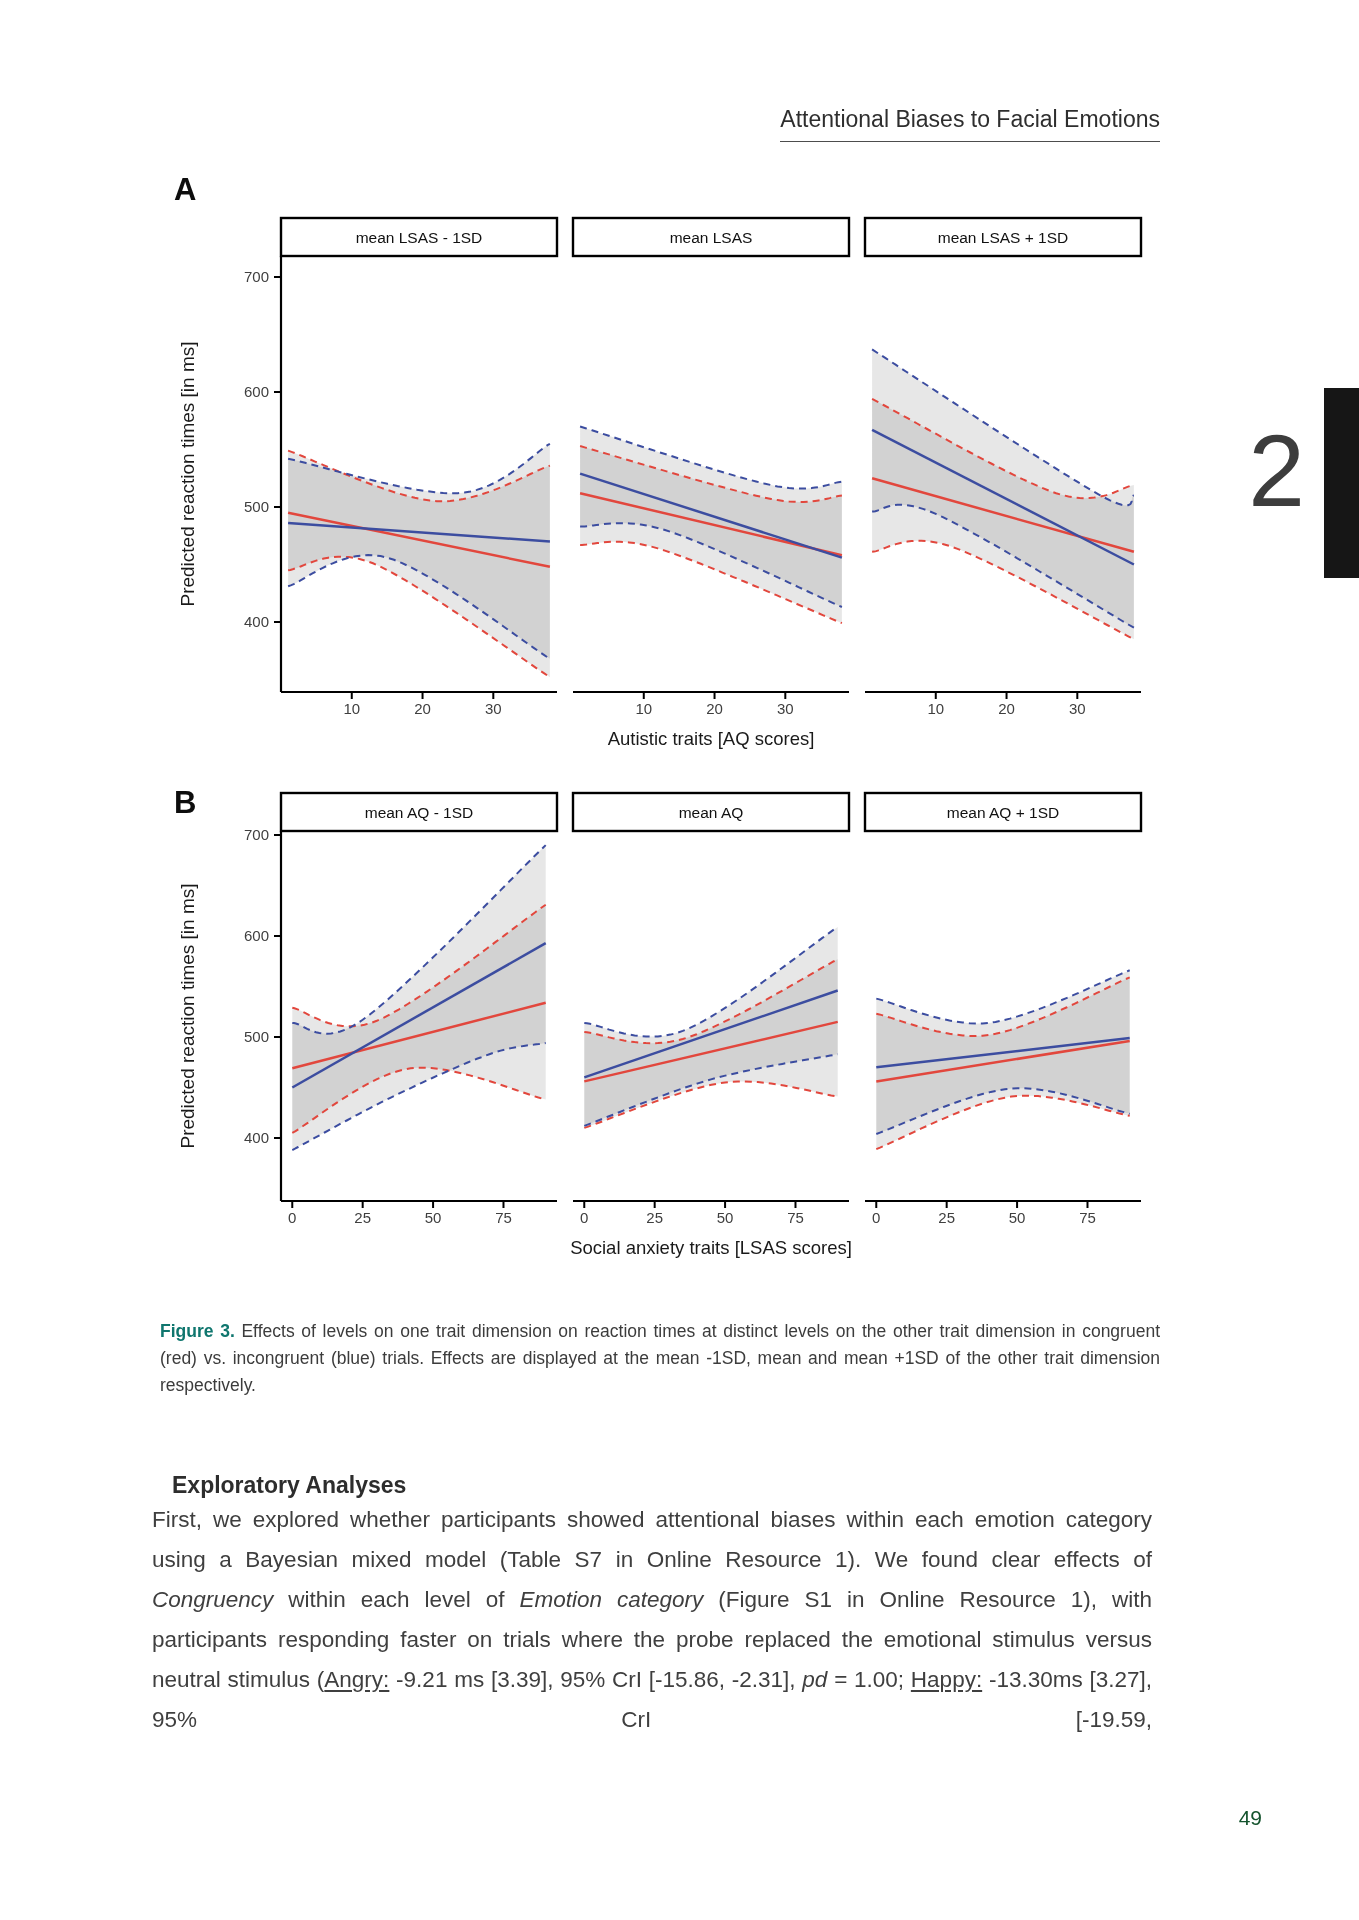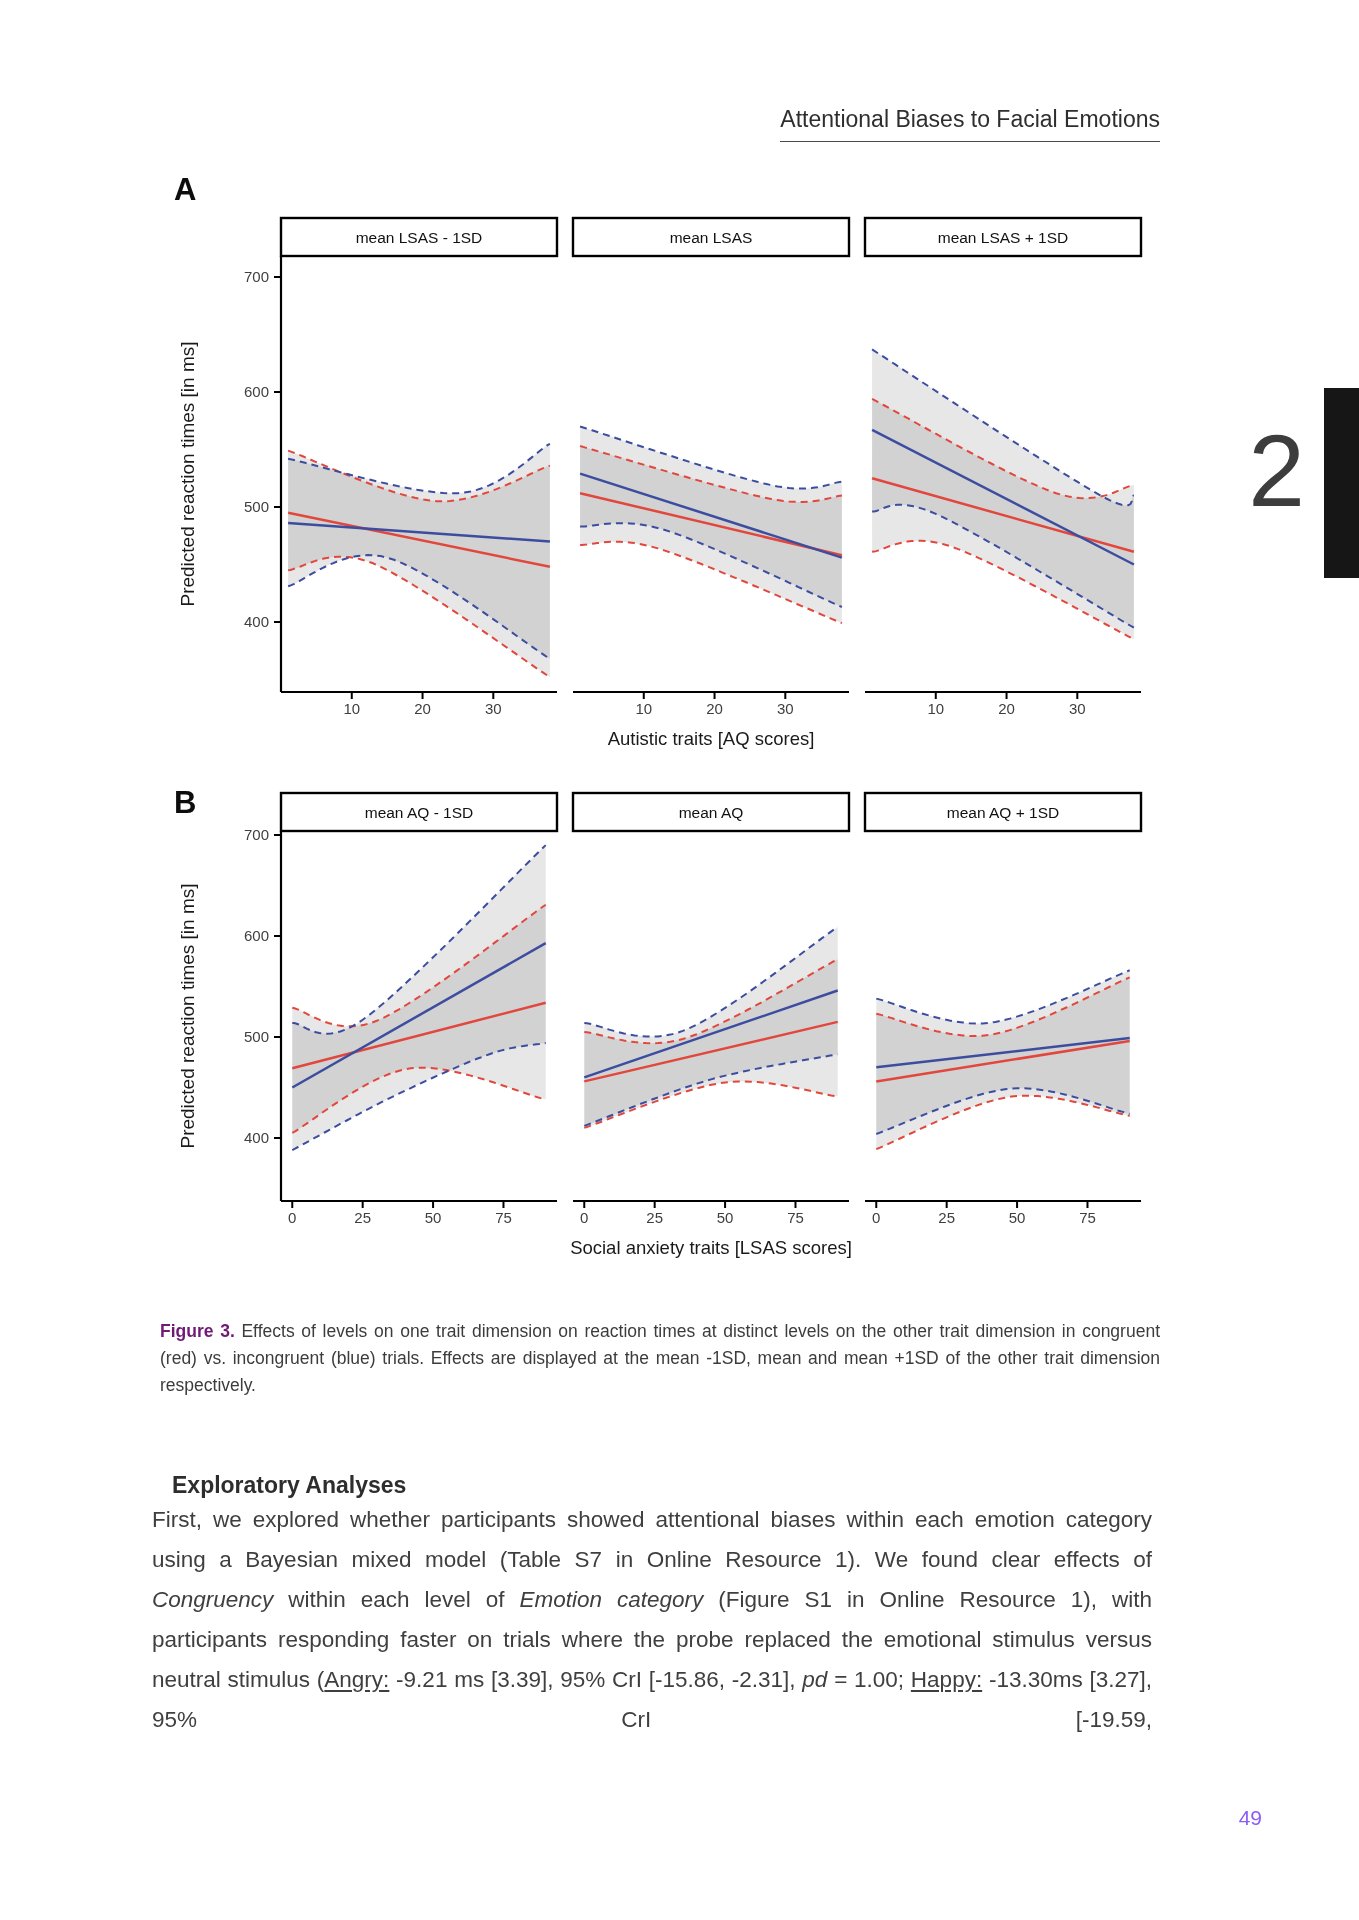--- a/index.html
+++ b/index.html
@@ -10,25 +10,25 @@
         border-bottom:1.8px solid #4d4d4d;}
   .chapter-tab{position:absolute;right:0;top:388px;width:35px;height:190px;background:#161616;}
   .chapter-num{position:absolute;right:54px;top:420px;font-size:102px;font-weight:200;
         color:#3d3d3d;line-height:1;}
   .figure{position:absolute;left:0;top:0;}
   .panel{position:absolute;left:160px;width:1000px;}
   .panel-letter{position:absolute;left:14px;font-size:31px;font-weight:700;color:#0d0d0d;}
   svg text{font-family:"Liberation Sans",sans-serif;}
   .caption{position:absolute;left:160px;top:1318px;width:1000px;margin:0;
         font-size:17.5px;line-height:27px;color:#3c3c3c;text-align:justify;}
-  .caption .bd{color:#701a75;}
+  .caption .bd{color:#0f766e;}
   .sec-head{position:absolute;left:160px;top:1460px;margin:12px;font-size:23px;color:#2d2d2d;}
   .bodytext{position:absolute;left:148px;top:1496px;width:1000px;margin:4px;font-size:22.5px;
         line-height:40px;color:#3f3f3f;text-align:justify;text-align-last:justify;}
-  .pageno{position:absolute;right:97px;top:1806px;font-size:21px;color:#8b5cf6;}
+  .pageno{position:absolute;right:97px;top:1806px;font-size:21px;color:#14532d;}
   .it{font-style:italic}
   .ul{text-decoration:underline;text-underline-offset:3px}
   .bd{font-weight:700}
 </style>
 </head>
 <body>
 
 <div class="page">
 
   <div class="header">

